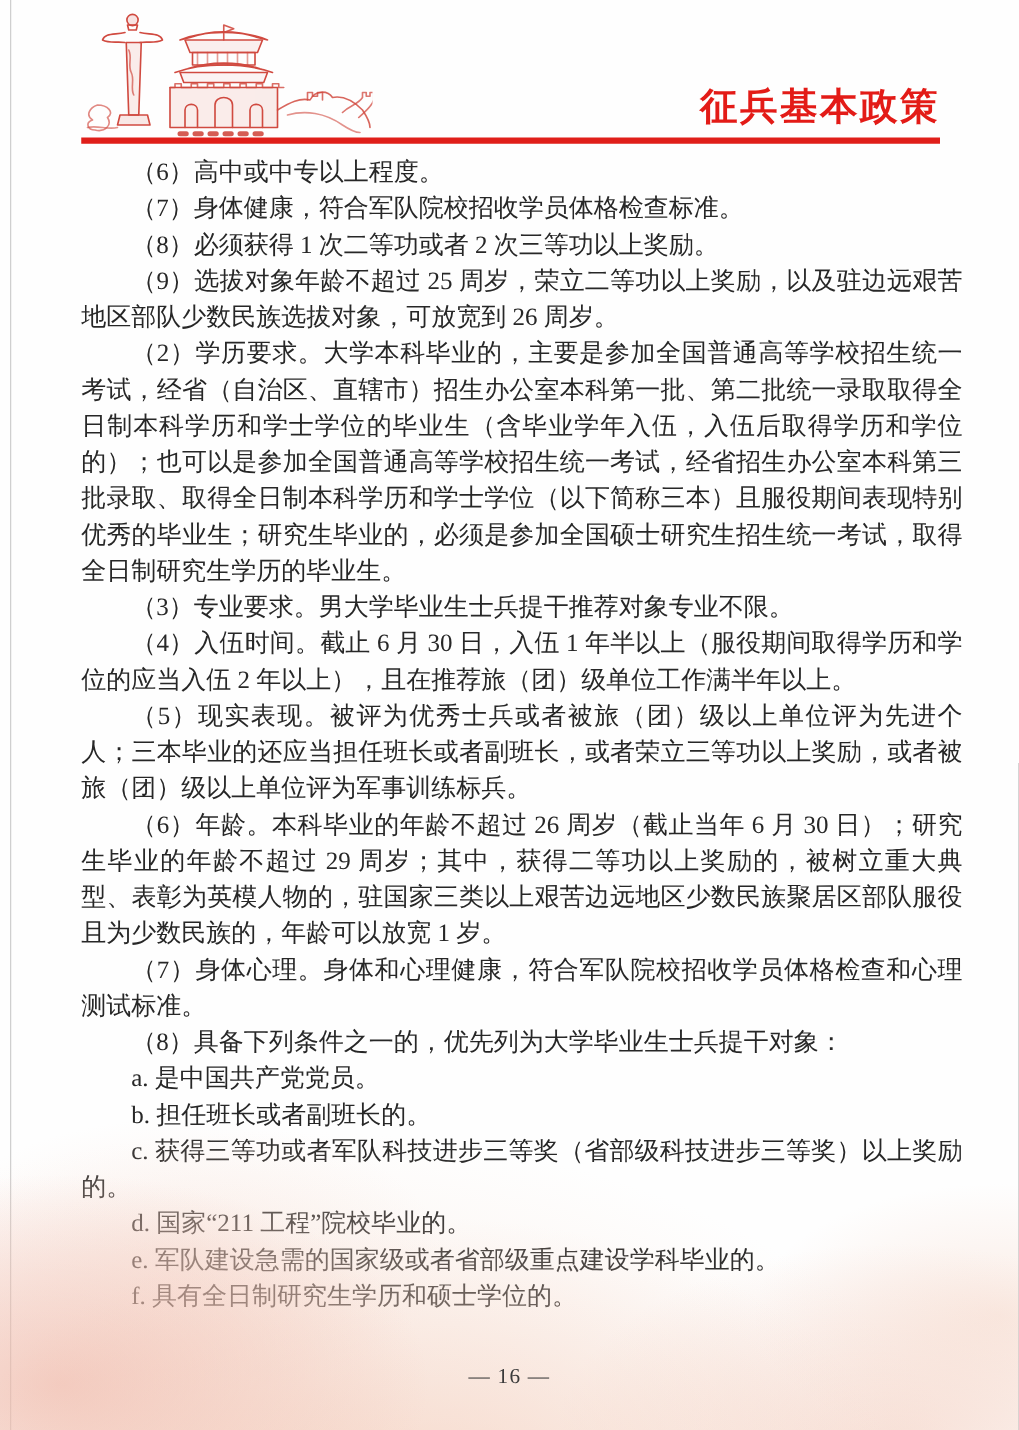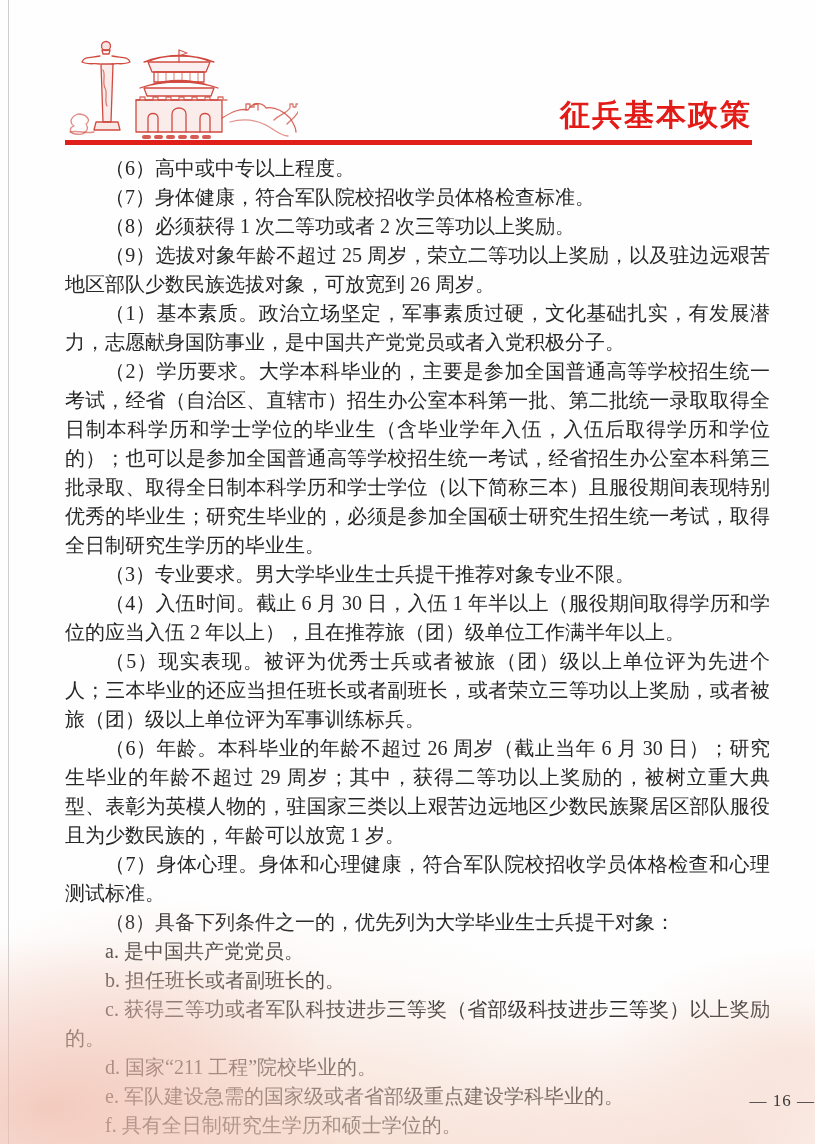--- a/index.html
+++ b/index.html
@@ -21,21 +21,21 @@
     position:absolute;left:0;right:0;bottom:0;height:460px;
     pointer-events:none;
     background:
       radial-gradient(ellipse 420px 240px at 6% 92%,  rgba(238,178,162,.60), rgba(238,178,162,0) 70%),
       radial-gradient(ellipse 520px 300px at 42% 110%, rgba(243,203,185,.55), rgba(243,203,185,0) 72%),
       radial-gradient(ellipse 380px 220px at 88% 102%, rgba(241,196,178,.50), rgba(241,196,178,0) 72%),
       radial-gradient(ellipse 740px 430px at 28% 118%, rgba(246,219,203,.60), rgba(246,219,203,0) 75%),
       radial-gradient(ellipse 280px 150px at 98% 80%,  rgba(244,208,190,.40), rgba(244,208,190,0) 70%),
       radial-gradient(ellipse 300px 160px at 18% 70%,  rgba(246,214,201,.35), rgba(246,214,201,0) 70%);
   }
-  .header{position:relative;height:145px;border-radius:12px;}
+  .header{position:relative;height:115px;border-radius:12px;}
   .header-art{position:absolute;left:48px;bottom:3px;}
   .page-title{
     position:absolute;right:63px;bottom:9px;
     font-family:"Liberation Sans","DejaVu Sans",sans-serif;
     font-weight:700;font-size:30px;letter-spacing:2px;
     color:#e31b17;
   }
   .red-rule{
     position:absolute;left:65px;right:63px;bottom:0;height:5px;
     background:#e01f1a;
@@ -47,21 +47,21 @@
     text-align:justify;
   }
   .content p{margin:0;text-indent:2em;}
   .content p.heading{
     font-weight:700;
     font-family:"Liberation Serif","DejaVu Serif",serif;
     color:#1d1d1d;
   }
   .footer{
     position:absolute;left:0;right:0;bottom:33px;
-    text-align:right;font-size:17px;color:#3a3a3a;
+    text-align:center;font-size:17px;color:#3a3a3a;
     letter-spacing:1px;
   }
 </style>
 </head>
 <body>
 
 <div class="page">
 
   <div class="scan-edge"></div>
 
@@ -108,21 +108,20 @@
 
     <div class="page-title">征兵基本政策</div>
     <div class="red-rule"></div>
   </div>
 
   <div class="content">
     <p>（6）高中或中专以上程度。</p>
     <p>（7）身体健康，符合军队院校招收学员体格检查标准。</p>
     <p>（8）必须获得 1 次二等功或者 2 次三等功以上奖励。</p>
     <p>（9）选拔对象年龄不超过 25 周岁，荣立二等功以上奖励，以及驻边远艰苦地区部队少数民族选拔对象，可放宽到 26 周岁。</p>
-    <p>（1）基本素质。政治立场坚定，军事素质过硬，文化基础扎实，有发展潜力，志愿献身国防事业，是中国共产党党员或者入党积极分子。</p>
     <p>（2）学历要求。大学本科毕业的，主要是参加全国普通高等学校招生统一考试，经省（自治区、直辖市）招生办公室本科第一批、第二批统一录取取得全日制本科学历和学士学位的毕业生（含毕业学年入伍，入伍后取得学历和学位的）；也可以是参加全国普通高等学校招生统一考试，经省招生办公室本科第三批录取、取得全日制本科学历和学士学位（以下简称三本）且服役期间表现特别优秀的毕业生；研究生毕业的，必须是参加全国硕士研究生招生统一考试，取得全日制研究生学历的毕业生。</p>
     <p>（3）专业要求。男大学毕业生士兵提干推荐对象专业不限。</p>
     <p>（4）入伍时间。截止 6 月 30 日，入伍 1 年半以上（服役期间取得学历和学位的应当入伍 2 年以上），且在推荐旅（团）级单位工作满半年以上。</p>
     <p>（5）现实表现。被评为优秀士兵或者被旅（团）级以上单位评为先进个人；三本毕业的还应当担任班长或者副班长，或者荣立三等功以上奖励，或者被旅（团）级以上单位评为军事训练标兵。</p>
     <p>（6）年龄。本科毕业的年龄不超过 26 周岁（截止当年 6 月 30 日）；研究生毕业的年龄不超过 29 周岁；其中，获得二等功以上奖励的，被树立重大典型、表彰为英模人物的，驻国家三类以上艰苦边远地区少数民族聚居区部队服役且为少数民族的，年龄可以放宽 1 岁。</p>
     <p>（7）身体心理。身体和心理健康，符合军队院校招收学员体格检查和心理测试标准。</p>
     <p>（8）具备下列条件之一的，优先列为大学毕业生士兵提干对象：</p>
     <p>a. 是中国共产党党员。</p>
     <p>b. 担任班长或者副班长的。</p>
     <p>c. 获得三等功或者军队科技进步三等奖（省部级科技进步三等奖）以上奖励的。</p>

